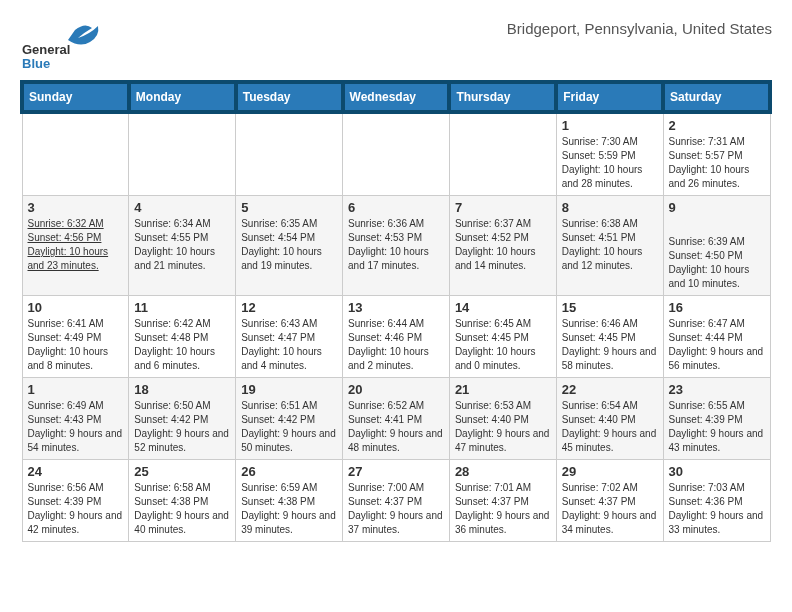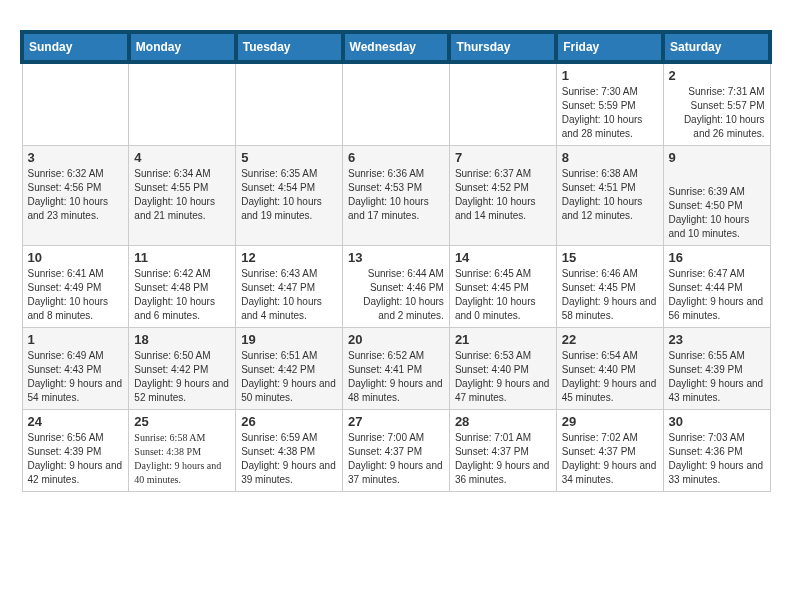--- a/index.html
+++ b/index.html
@@ -77,21 +77,32 @@
       background: #fff !important;
     }
     
     .row-even td { background: #f0f0f0; }
     .row-odd td { background: #ffffff; }
   </style>
 </head>
 <body>
 
 <div class="header-section">
+  <div class="logo">
+    <svg width="90" height="50" viewBox="0 0 90 50">
+
+      <path d="M55,10 Q65,2 72,8 Q65,12 58,18 Q70,14 78,6 Q80,16 70,22 Q60,28 48,20 Z" fill="#2a7ab8"></path>
+
+      <text x="2" y="34" font-family="Arial" font-weight="bold" font-size="13" fill="#333">General</text>
+
+      <text x="2" y="48" font-family="Arial" font-weight="bold" font-size="13" fill="#2a7ab8">Blue</text>
+    </svg>
+  </div>
   <div class="title-section">
+    <div class="subtitle">Bridgeport, Pennsylvania, United States</div>
   </div>
 </div>
 
 <table class="calendar">
   <thead>
     <tr>
     <th>Sunday</th>
         <th>Monday</th>
         <th>Tuesday</th>
         <th>Wednesday</th>
@@ -108,29 +119,29 @@
         <td class="empty-cell"></td>
         <td class="empty-cell"></td>
         <td>
           <span class="day-number">1</span>
           <div class="day-info" style="white-space: pre-line;">Sunrise: 7:30 AM
 Sunset: 5:59 PM
 Daylight: 10 hours and 28 minutes.</div>
         </td>
         <td>
           <span class="day-number">2</span>
-          <div class="day-info" style="white-space: pre-line; text-align: right;">Sunrise: 7:31 AM
+          <div class="day-info" style="white-space: pre-line;">Sunrise: 7:31 AM
 Sunset: 5:57 PM
 Daylight: 10 hours and 26 minutes.</div>
         </td>
       </tr>
       <tr class="row-even">
         <td>
           <span class="day-number">3</span>
-          <div class="day-info" style="white-space: pre-line;">Sunrise: 6:32 AM
+          <div class="day-info" style="white-space: pre-line; text-decoration: underline;">Sunrise: 6:32 AM
 Sunset: 4:56 PM
 Daylight: 10 hours and 23 minutes.</div>
         </td>
         <td>
           <span class="day-number">4</span>
           <div class="day-info" style="white-space: pre-line;">Sunrise: 6:34 AM
 Sunset: 4:55 PM
 Daylight: 10 hours and 21 minutes.</div>
         </td>
         <td>
@@ -178,21 +189,21 @@
 Daylight: 10 hours and 6 minutes.</div>
         </td>
         <td>
           <span class="day-number">12</span>
           <div class="day-info" style="white-space: pre-line;">Sunrise: 6:43 AM
 Sunset: 4:47 PM
 Daylight: 10 hours and 4 minutes.</div>
         </td>
         <td>
           <span class="day-number">13</span>
-          <div class="day-info" style="white-space: pre-line; text-align: right;">Sunrise: 6:44 AM
+          <div class="day-info" style="white-space: pre-line;">Sunrise: 6:44 AM
 Sunset: 4:46 PM
 Daylight: 10 hours and 2 minutes.</div>
         </td>
         <td>
           <span class="day-number">14</span>
           <div class="day-info" style="white-space: pre-line;">Sunrise: 6:45 AM
 Sunset: 4:45 PM
 Daylight: 10 hours and 0 minutes.</div>
         </td>
         <td>
@@ -254,21 +265,21 @@
       </tr>
       <tr class="row-odd">
         <td>
           <span class="day-number">24</span>
           <div class="day-info" style="white-space: pre-line;">Sunrise: 6:56 AM
 Sunset: 4:39 PM
 Daylight: 9 hours and 42 minutes.</div>
         </td>
         <td>
           <span class="day-number">25</span>
-          <div class="day-info" style="white-space: pre-line; font-family: Liberation Serif, serif;">Sunrise: 6:58 AM
+          <div class="day-info" style="white-space: pre-line;">Sunrise: 6:58 AM
 Sunset: 4:38 PM
 Daylight: 9 hours and 40 minutes.</div>
         </td>
         <td>
           <span class="day-number">26</span>
           <div class="day-info" style="white-space: pre-line;">Sunrise: 6:59 AM
 Sunset: 4:38 PM
 Daylight: 9 hours and 39 minutes.</div>
         </td>
         <td>

